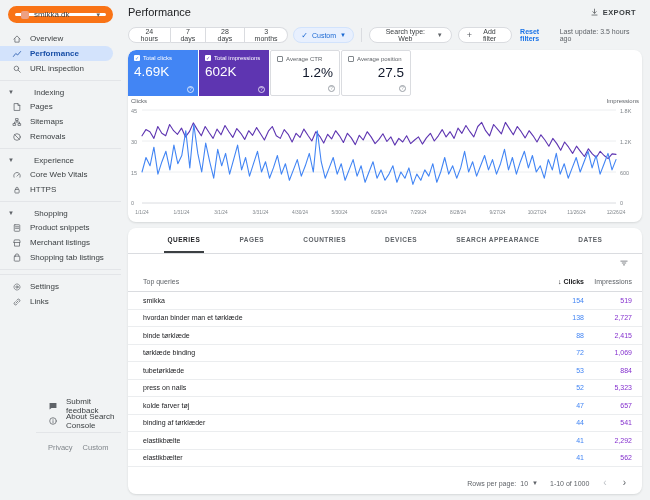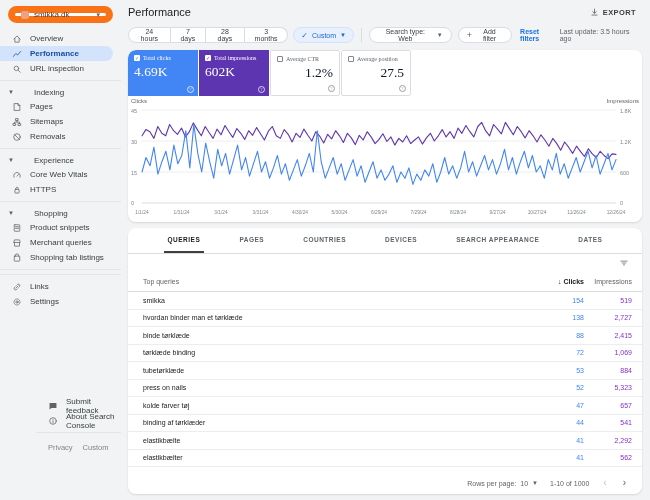--- a/index.html
+++ b/index.html
@@ -47,21 +47,21 @@
   .pill-btn{height:16px;background:#fff;border:1px solid #dadce0;border-radius:8px;color:#3c4043;
     display:flex;align-items:center;gap:4px;padding:0 8px;font-size:7px;cursor:pointer;font-family:inherit;}
   .pill-btn + .pill-btn{margin-left:6px;}
   .pill-btn .caret{font-size:6px;color:#5f6368;}
   .pill-btn .plus{font-size:9px;color:#5f6368;}
   .reset-link{margin-left:8px;color:#1a73e8;font-weight:bold;cursor:pointer;}
   .last-update{margin-left:auto;color:#5f6368;}
 
   .card{background:#fff;border-radius:8px;box-shadow:0 1px 2px rgba(60,64,67,.15);}
   .chart-card{margin-top:4px;height:172px;overflow:hidden;}
-  .tiles{display:flex;gap:1px;height:46px;font-family:Liberation Serif, serif;}
+  .tiles{display:flex;gap:1px;height:46px;}
   .tile{position:relative;width:70px;flex:0 0 70px;padding:5px 6px;cursor:pointer;}
   .tile.plain{border:1px solid #dadce0;border-radius:2px;}
   .tile:first-child{border-top-left-radius:8px;}
   .tile .lbl-row{display:flex;align-items:center;gap:3px;font-size:6px;}
   .tile .cbx{width:6px;height:6px;border-radius:1px;display:flex;align-items:center;justify-content:center;font-size:5px;flex:0 0 6px;}
   .tile .cbx.checked{background:#fff;}
   .tile .cbx.un{border:1px solid #80868b;background:#fff;}
   .tile .val{font-size:13.5px;margin-top:3px;}
   .tile .help{position:absolute;right:4px;bottom:3px;width:7px;height:7px;border-radius:50%;
     font-size:4.5px;display:flex;align-items:center;justify-content:center;}
@@ -203,49 +203,49 @@
           </span>
           <span>Product snippets</span>
         </div>
         <div class="nav-item">
           <span class="icn">
             <svg viewBox="0 0 16 16">
               <path d="M3 6.2 4 3h8l1 3.2v1H3z"></path>
               <path d="M4 7.4V13h8V7.4"></path>
             </svg>
           </span>
-          <span>Merchant queries</span>
+          <span>Merchant listings</span>
         </div>
         <div class="nav-item">
           <span class="icn">
             <svg viewBox="0 0 16 16">
               <path d="M5.2 5V4.2a2.8 2.8 0 0 1 5.6 0V5"></path>
               <rect x="3.6" y="5" width="8.8" height="8" rx="1"></rect>
             </svg>
           </span>
           <span>Shopping tab listings</span>
         </div>
         <div class="sb-divider"></div>
         <div class="sb-divider"></div>
         <div class="nav-item">
           <span class="icn">
             <svg viewBox="0 0 16 16">
-              <path d="M6.3 9.7 9.7 6.3M5.2 7.6 3.8 9a2.3 2.3 0 0 0 3.2 3.2l1.4-1.4M7.6 5.2 9 3.8A2.3 2.3 0 0 1 12.2 7l-1.4 1.4"></path>
-            </svg>
-          </span>
-          <span>Links</span>
-        </div>
-        <div class="nav-item">
-          <span class="icn">
-            <svg viewBox="0 0 16 16">
               <circle cx="8" cy="8" r="1.8"></circle>
               <circle cx="8" cy="8" r="4.8" stroke-dasharray="2.1 1.55"></circle>
             </svg>
           </span>
           <span>Settings</span>
+        </div>
+        <div class="nav-item">
+          <span class="icn">
+            <svg viewBox="0 0 16 16">
+              <path d="M6.3 9.7 9.7 6.3M5.2 7.6 3.8 9a2.3 2.3 0 0 0 3.2 3.2l1.4-1.4M7.6 5.2 9 3.8A2.3 2.3 0 0 1 12.2 7l-1.4 1.4"></path>
+            </svg>
+          </span>
+          <span>Links</span>
         </div>
       </nav>
     <div class="sidebar-bottom">
       <div id="sidebar-footer-items">
           <div class="nav-item">
             <span class="icn">
               <svg viewBox="0 0 16 16">
                 <path d="M2.5 3h11v8H5.5L2.5 13.5z" fill="currentColor" stroke="none"></path>
               </svg>
             </span>

